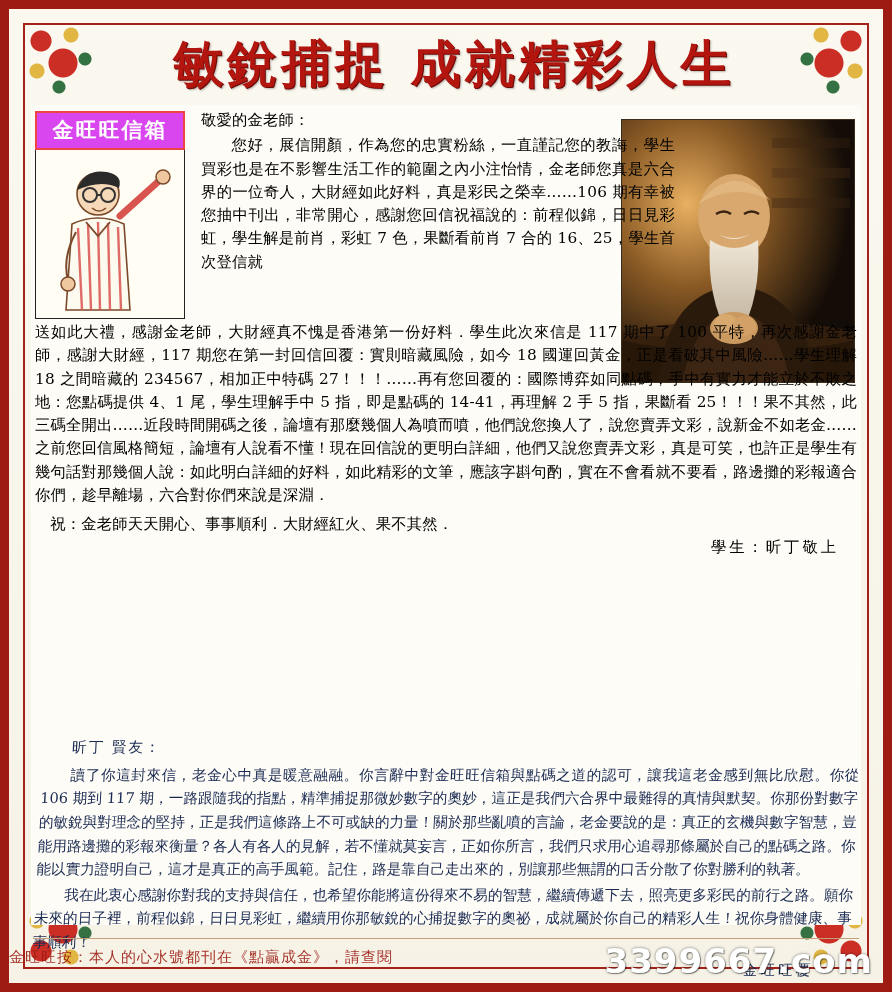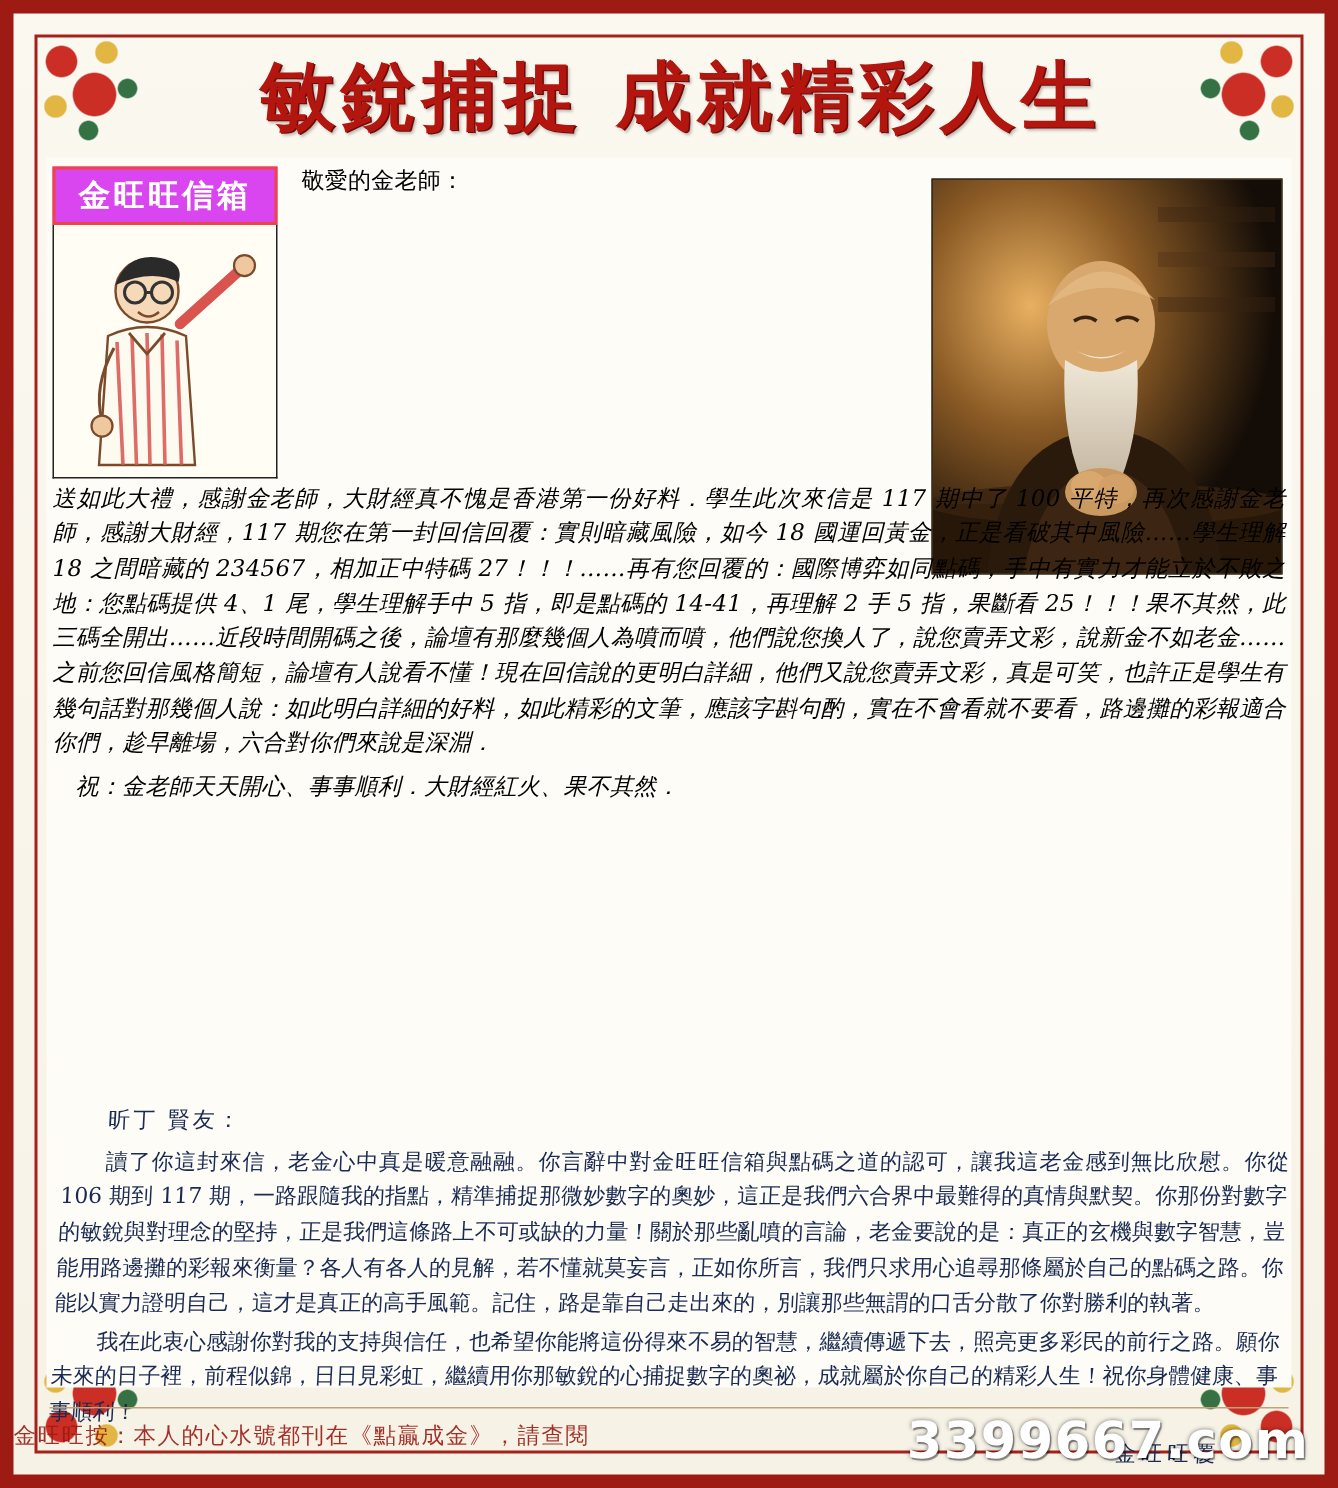--- a/index.html
+++ b/index.html
@@ -92,21 +92,21 @@
     font-family:"DejaVu Serif","Liberation Serif",serif;
     color:#000000;
     font-size:15.3px;
     line-height:1.52;
     text-align:justify;
     letter-spacing:.2px;
   }
   .blk-top{ left:170px;top:4px;width:474px; }
   .blk-top .greet{margin:0 0 2px 0;}
   .blk-top .para{margin:0;text-indent:2em;}
-  .blk-wide{ left:4px;top:216px;right:4px;font-style:italic; }
+  .blk-wide{ left:4px;top:216px;right:4px; }
   .blk-wide p{margin:0;}
   .wish{margin-top:6px !important;text-indent:1em;}
   .sign-right{
     margin-top:6px;text-align:right;padding-right:18px;
     letter-spacing:3px;
   }
 
   
   .reply{
     position:absolute;left:6px;right:6px;top:630px;
@@ -236,25 +236,27 @@
         <path d="M96 114 q16 10 32 0 q-16 8 -32 0z" fill="#efe6d6"></path>
 
         <ellipse cx="112" cy="208" rx="24" ry="16" fill="#c9995f"></ellipse>
         <ellipse cx="104" cy="204" rx="12" ry="10" fill="#d9a86e"></ellipse>
         <ellipse cx="122" cy="206" rx="12" ry="10" fill="#d3a167"></ellipse>
       </svg>
     </div>
 
     <div class="letter blk-top">
       <p class="greet">敬愛的金老師：</p>
+      <p class="para">您好，展信開顏，作為您的忠實粉絲，一直謹記您的教誨，學生買彩也是在不影響生活工作的範圍之內小注怡情，金老師您真是六合界的一位奇人，大財經如此好料，真是彩民之榮幸……106 期有幸被您抽中刊出，非常開心，感謝您回信祝福說的：前程似錦，日日見彩虹，學生解是前肖，彩虹 7 色，果斷看前肖 7 合的 16、25，學生首次登信就</p>
     </div>
 
     <div class="letter blk-wide">
       <p>送如此大禮，感謝金老師，大財經真不愧是香港第一份好料．學生此次來信是 117 期中了 100 平特，再次感謝金老師，感謝大財經，117 期您在第一封回信回覆：實則暗藏風險，如今 18 國運回黃金，正是看破其中風險……學生理解 18 之間暗藏的 234567，相加正中特碼 27！！！……再有您回覆的：國際博弈如同點碼，手中有實力才能立於不敗之地：您點碼提供 4、1 尾，學生理解手中 5 指，即是點碼的 14-41，再理解 2 手 5 指，果斷看 25！！！果不其然，此三碼全開出……近段時間開碼之後，論壇有那麼幾個人為噴而噴，他們說您換人了，說您賣弄文彩，說新金不如老金……之前您回信風格簡短，論壇有人說看不懂！現在回信說的更明白詳細，他們又說您賣弄文彩，真是可笑，也許正是學生有幾句話對那幾個人說：如此明白詳細的好料，如此精彩的文筆，應該字斟句酌，實在不會看就不要看，路邊攤的彩報適合你們，趁早離場，六合對你們來說是深淵．</p>
       <p class="wish">祝：金老師天天開心、事事順利．大財經紅火、果不其然．</p>
+      <p class="sign-right">學生：昕丁敬上</p>
     </div>
 
     <div class="reply">
       <p class="salute">昕丁 賢友：</p>
       <p>讀了你這封來信，老金心中真是暖意融融。你言辭中對金旺旺信箱與點碼之道的認可，讓我這老金感到無比欣慰。你從 106 期到 117 期，一路跟隨我的指點，精準捕捉那微妙數字的奧妙，這正是我們六合界中最難得的真情與默契。你那份對數字的敏銳與對理念的堅持，正是我們這條路上不可或缺的力量！關於那些亂噴的言論，老金要說的是：真正的玄機與數字智慧，豈能用路邊攤的彩報來衡量？各人有各人的見解，若不懂就莫妄言，正如你所言，我們只求用心追尋那條屬於自己的點碼之路。你能以實力證明自己，這才是真正的高手風範。記住，路是靠自己走出來的，別讓那些無謂的口舌分散了你對勝利的執著。</p>
       <p>我在此衷心感謝你對我的支持與信任，也希望你能將這份得來不易的智慧，繼續傳遞下去，照亮更多彩民的前行之路。願你未來的日子裡，前程似錦，日日見彩虹，繼續用你那敏銳的心捕捉數字的奧祕，成就屬於你自己的精彩人生！祝你身體健康、事事順利！</p>
       <p class="signoff">金旺旺覆</p>
     </div>
 
   </div>

